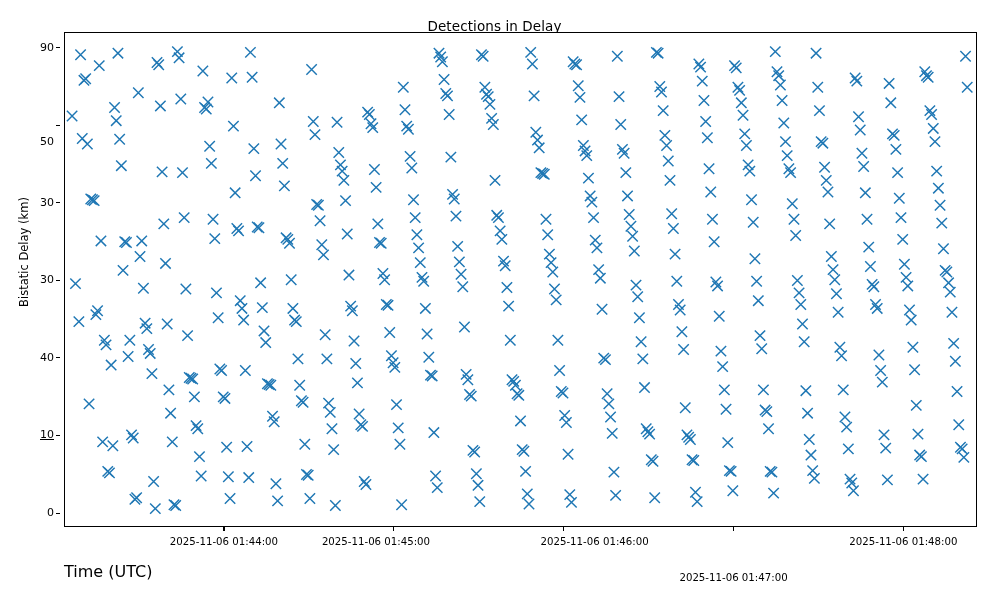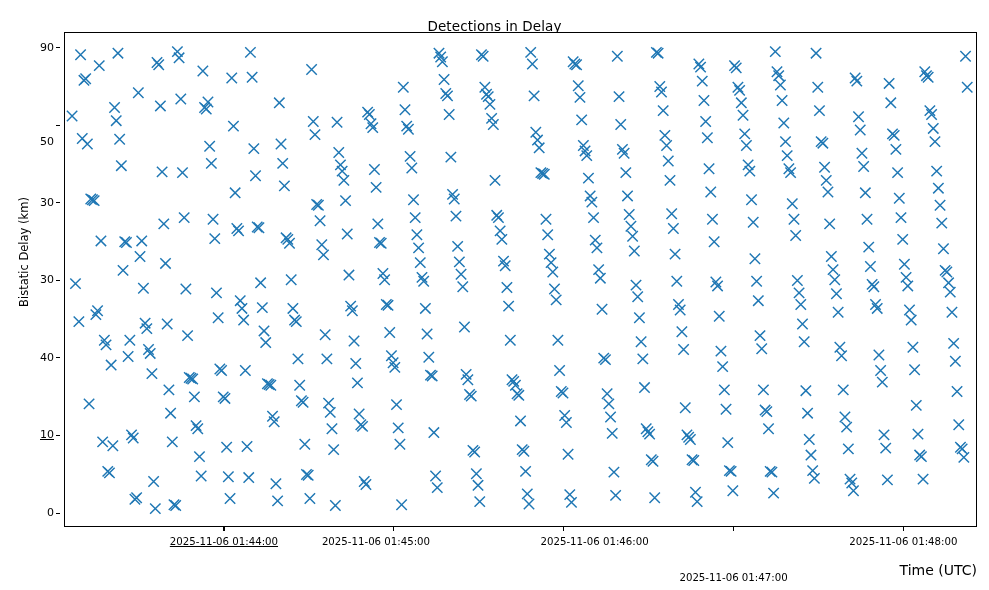--- a/index.html
+++ b/index.html
@@ -75,22 +75,22 @@
     font-size: 11px;
     color: #000000;
     line-height: 11px;
   }
   
   #xlabel {
     position: absolute;
     left: 64px;
     top: 562px;
     width: 913px;
-    text-align: right;
-    font-size: 14px;
+    text-align: left;
+    font-size: 16px;
     color: #000000;
   }
   .xtick-mark {
     position: absolute;
     top: 527px;
     width: 1.1px;
     height: 4px;
     background: #000000;
   }
   .xtick-label {
@@ -664,21 +664,21 @@
   </div>
 
   <div id="xtick-marks">
       <div class="xtick-mark" style="left: 223.452px;"></div>
       <div class="xtick-mark" style="left: 393.312px;"></div>
       <div class="xtick-mark" style="left: 563.173px;"></div>
       <div class="xtick-mark" style="left: 733.033px;"></div>
       <div class="xtick-mark" style="left: 902.894px;"></div>
     </div>
   <div id="xtick-labels">
-      <div class="xtick-label" style="left: 138.952px; text-decoration: underline;">2025-11-06 01:44:00</div>
+      <div class="xtick-label" style="left: 138.952px;">2025-11-06 01:44:00</div>
       <div class="xtick-label" style="left: 291px;">2025-11-06 01:45:00</div>
       <div class="xtick-label" style="left: 478.673px; text-align: right;">2025-11-06 01:46:00</div>
       <div class="xtick-label" style="left: 648.533px; margin-top: 36px;">2025-11-06 01:47:00</div>
       <div class="xtick-label" style="left: 818.394px;">2025-11-06 01:48:00</div>
     </div>
   <div id="xlabel">Time (UTC)</div>
 
 </div>
 
 </body></html>

